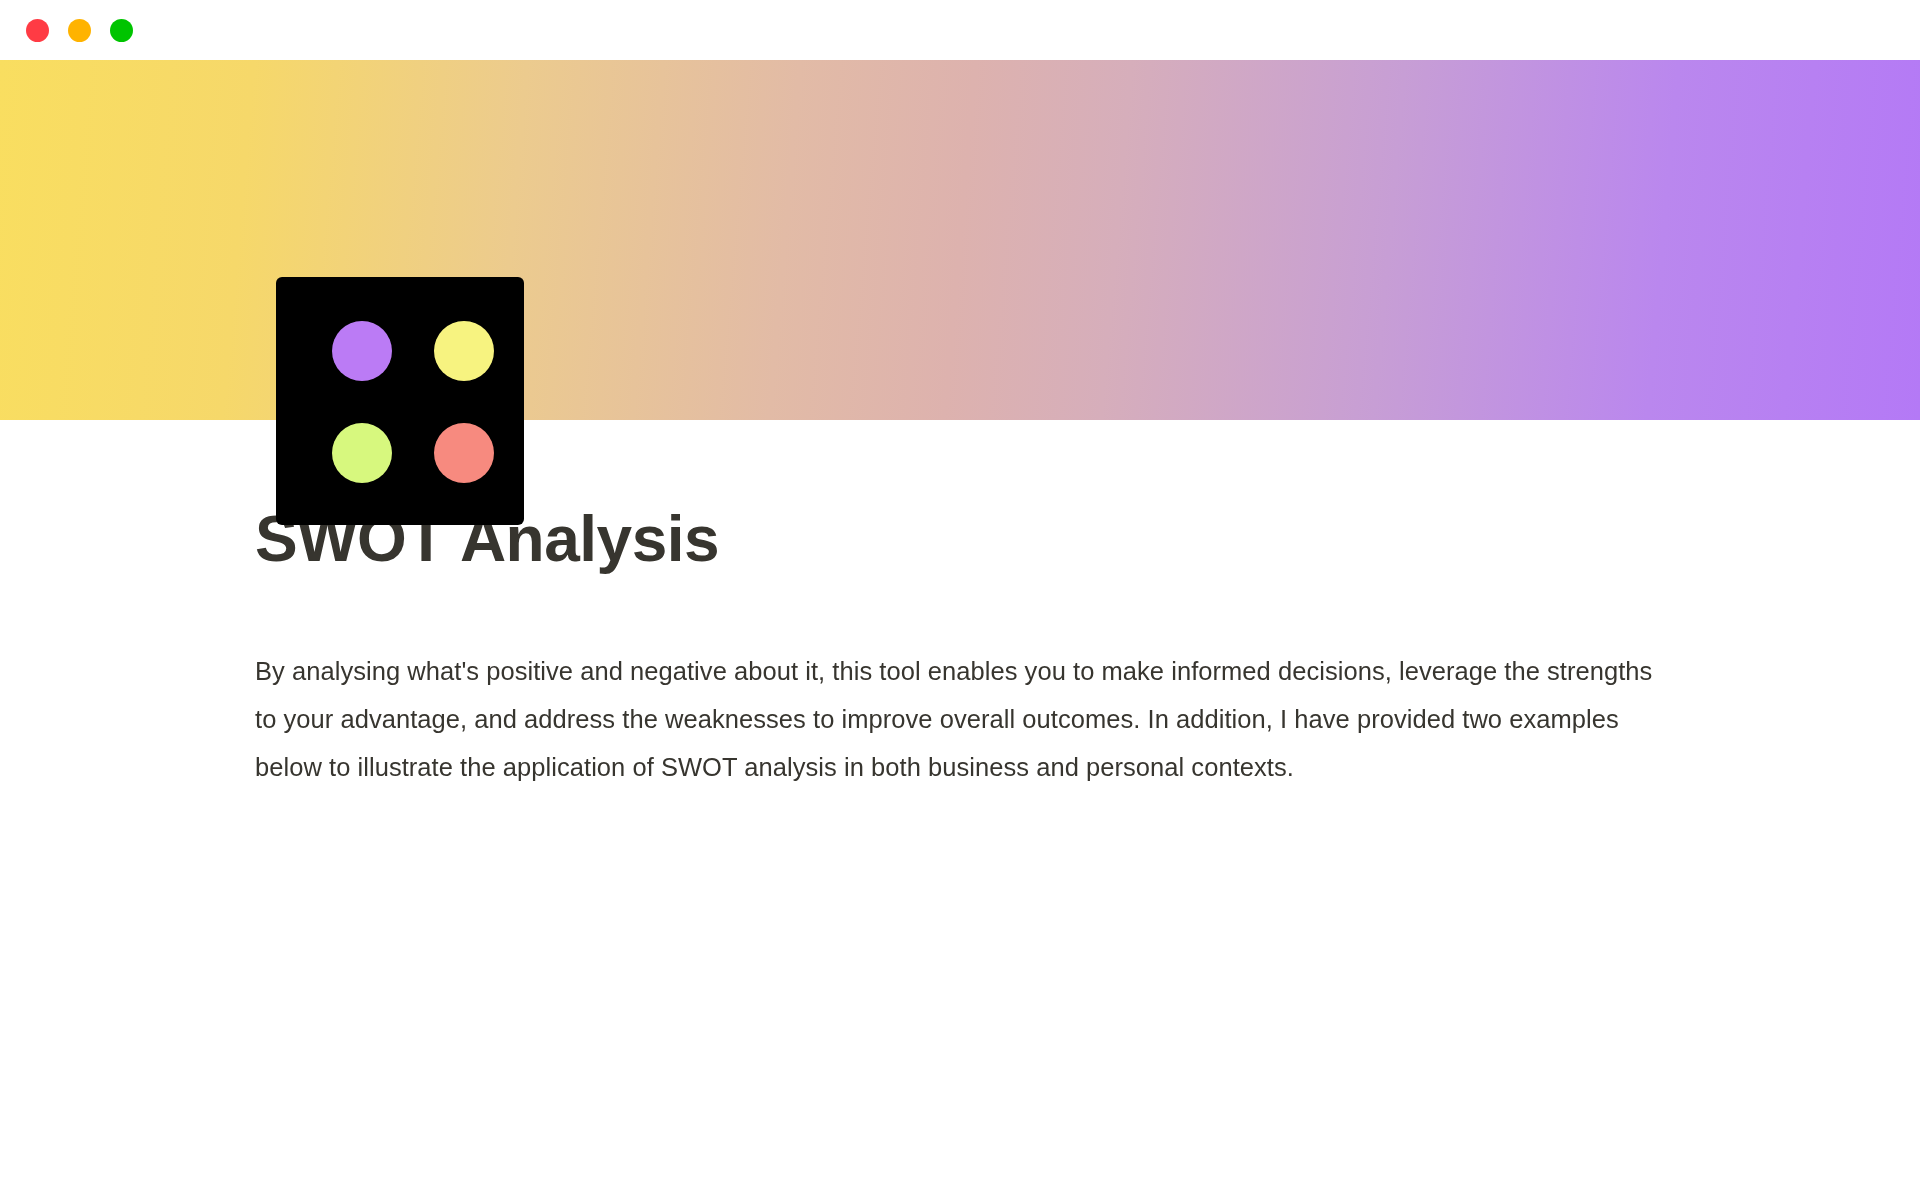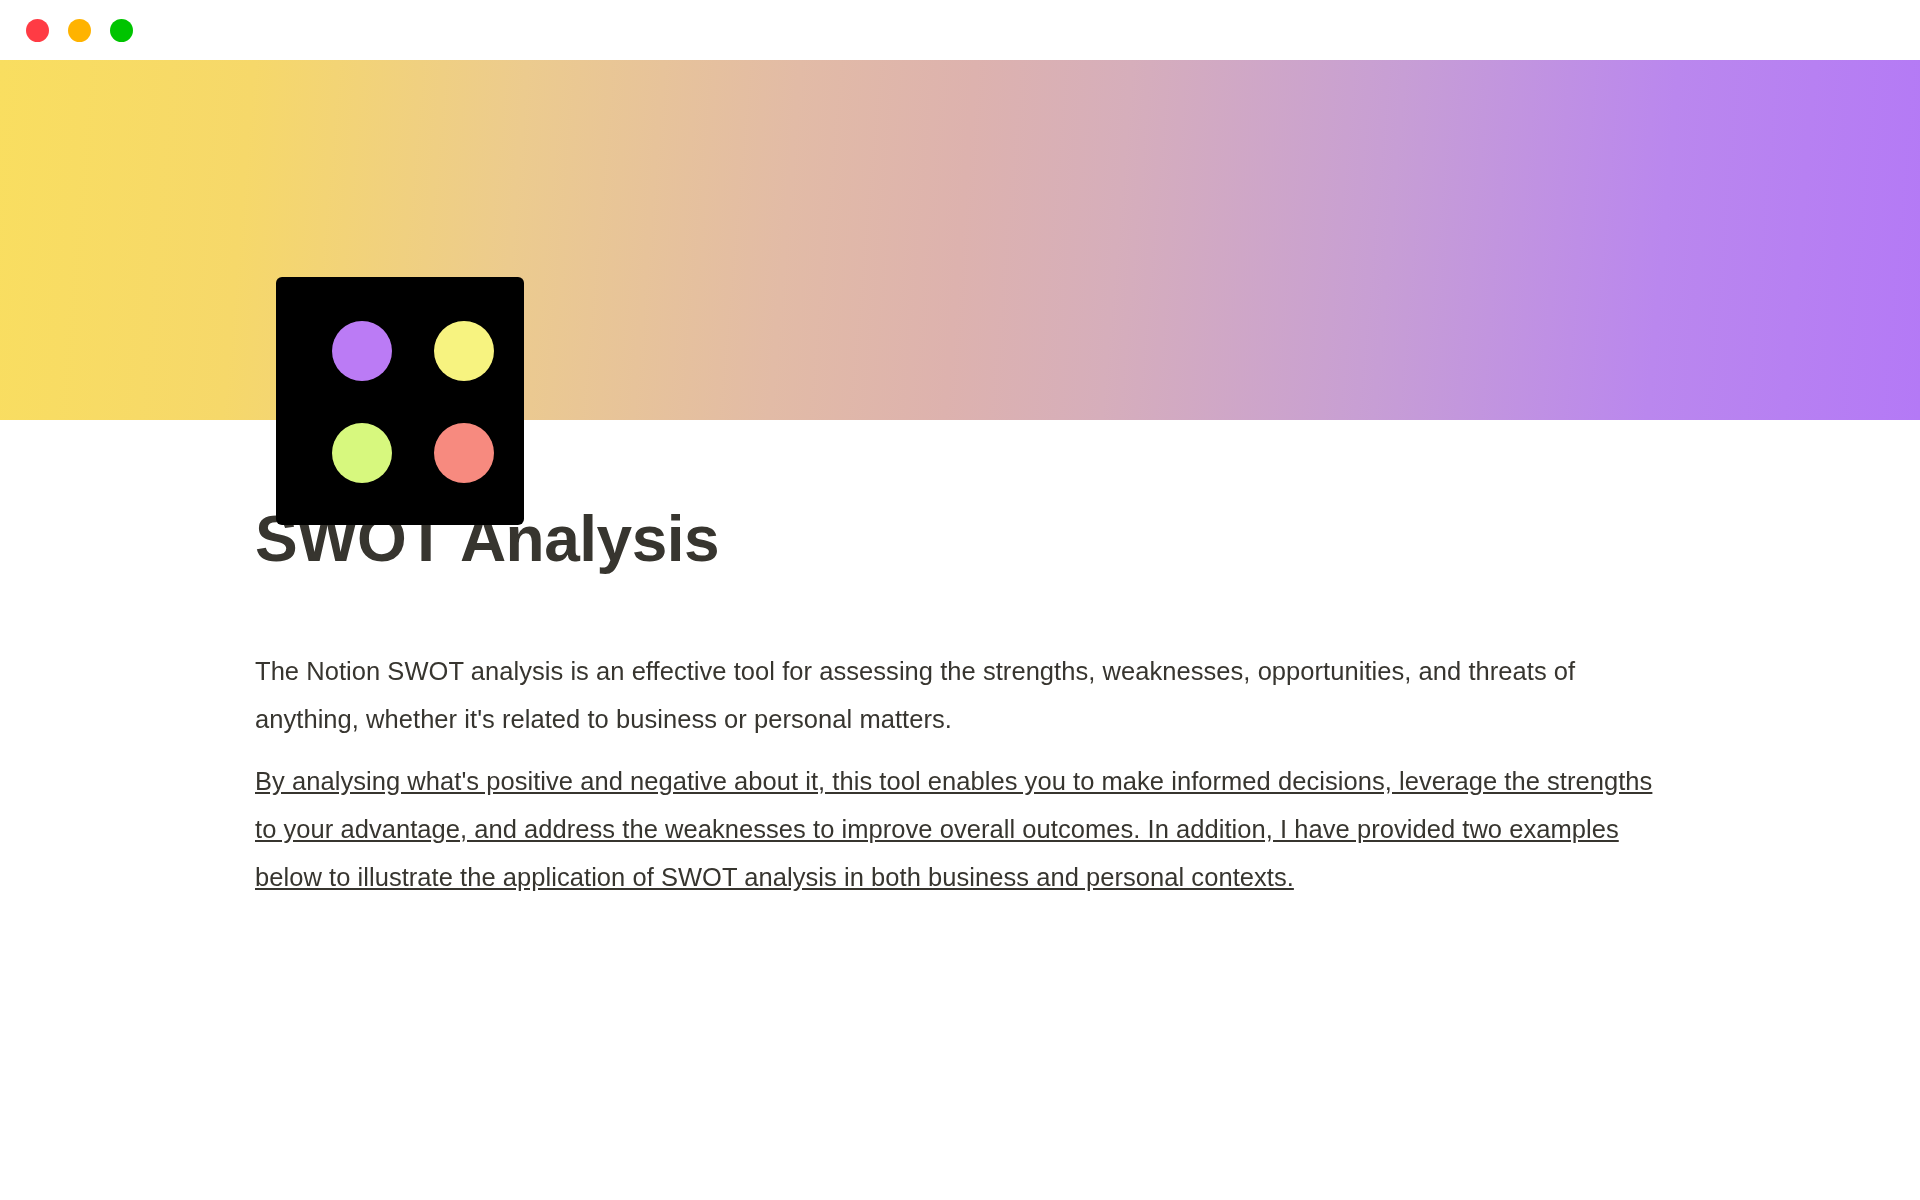--- a/index.html
+++ b/index.html
@@ -159,18 +159,17 @@
     <span class="icon-dot purple"></span>
     <span class="icon-dot yellow"></span>
     <span class="icon-dot lime"></span>
     <span class="icon-dot salmon"></span>
   </div>
 
   <div class="content">
     <h1 class="page-title">SWOT Analysis</h1>
 
     <div class="paragraphs">
-      <p class="paragraph">The Notion SWOT analysis is an effective tool for assessing the strengths, weaknesses, opportunities, and threats of anything, whether it's related to business or personal matters.</p>
       <p class="paragraph">By analysing what's positive and negative about it, this tool enables you to make informed decisions, leverage the strengths to your advantage, and address the weaknesses to improve overall outcomes. In addition, I have provided two examples below to illustrate the application of SWOT analysis in both business and personal contexts.</p>
     </div>
   </div>
 
 </div>
 
 </body></html>

